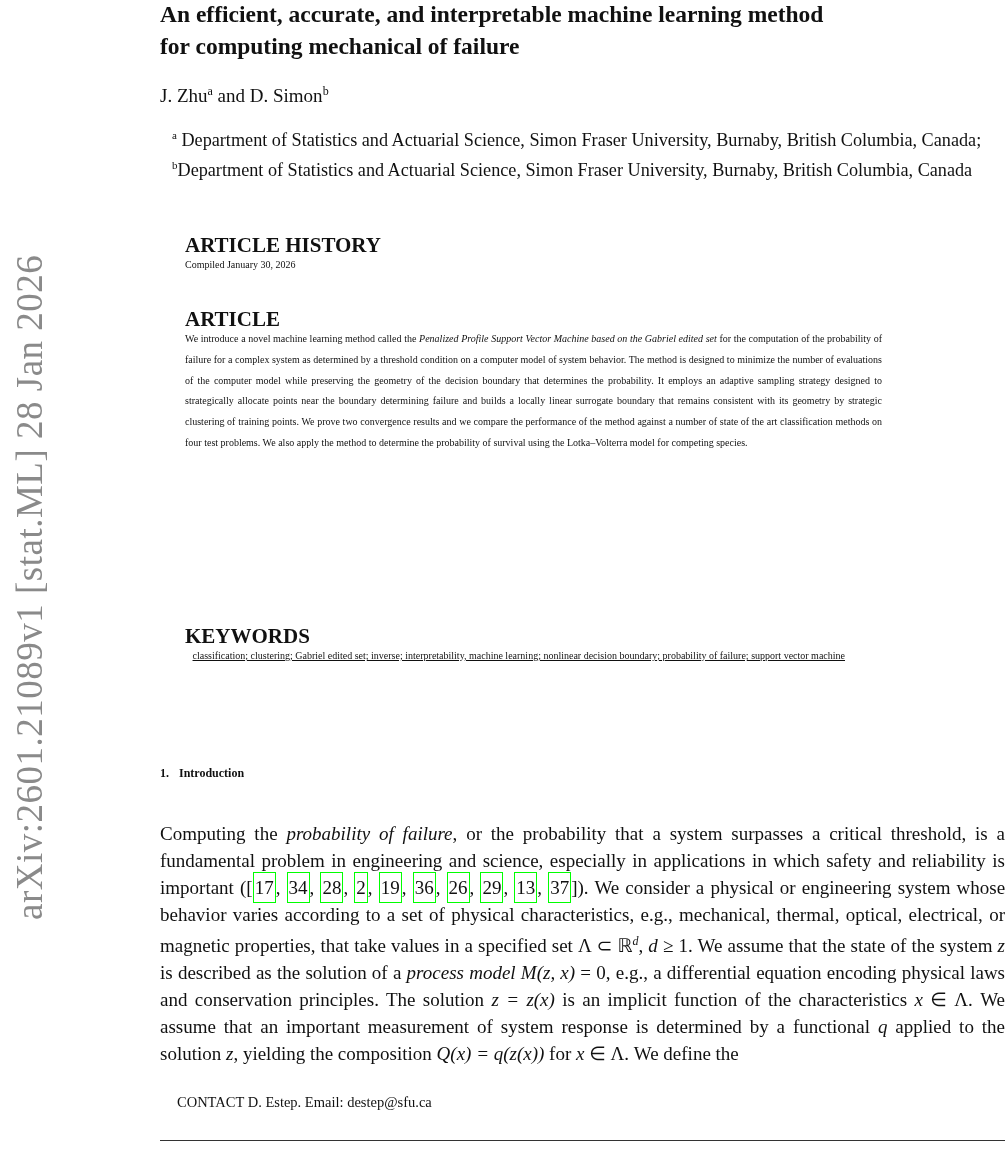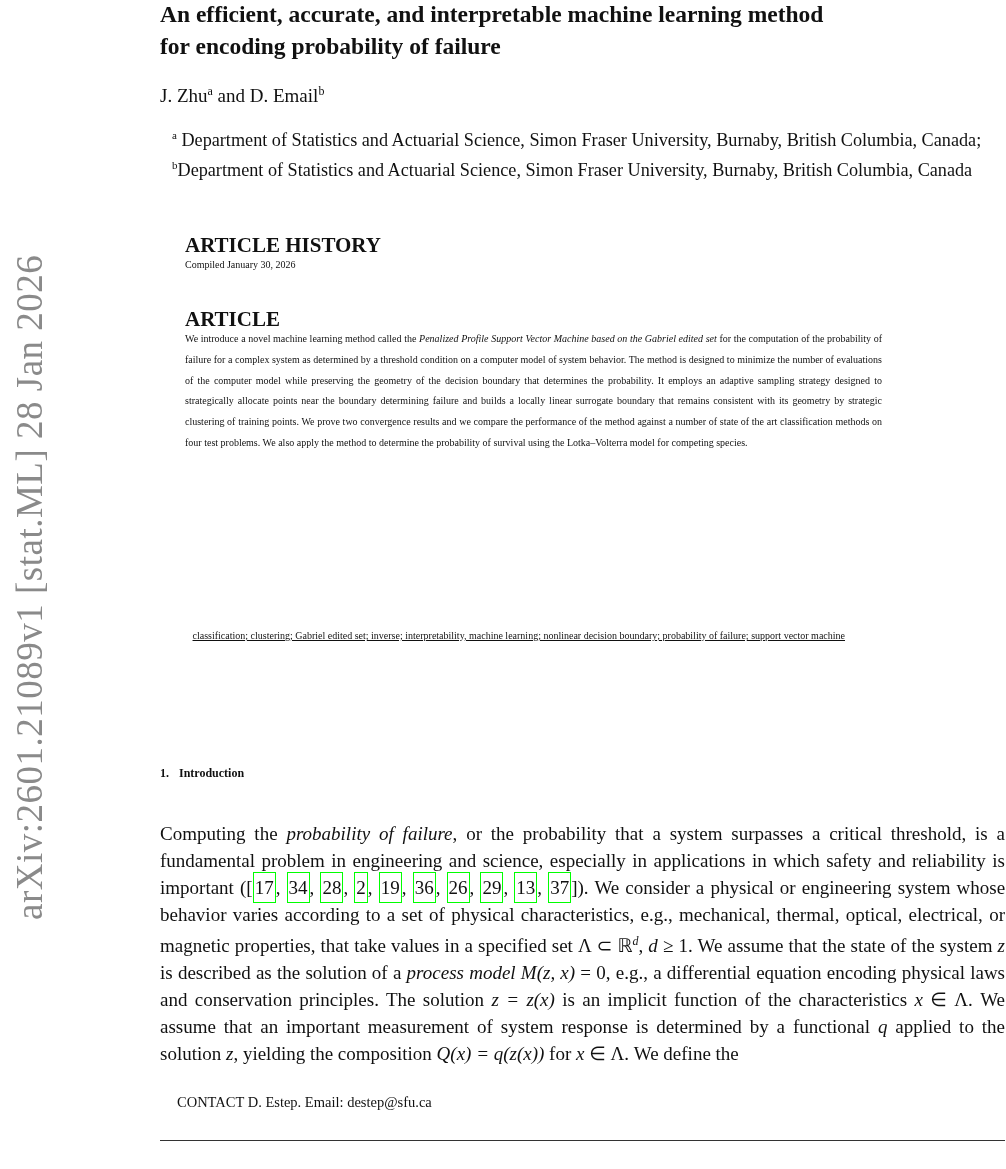--- a/index.html
+++ b/index.html
@@ -63,42 +63,43 @@
 </style>
 </head>
 <body>
 
 <div class="arxiv-stamp">arXiv:2601.21089v1  [stat.ML]  28 Jan 2026</div>
 
 <div class="page">
 
   <div class="title">
     <div>An efficient, accurate, and interpretable machine learning method</div>
-    <div>for encoding probability of failure</div>
+    <div>for computing mechanical of failure</div>
   </div>
 
   <div class="authors">
-    <span>J. Zhu</span><sup>a</sup><span> and </span><span>D. Email</span><sup>b</sup>
+    <span>J. Zhu</span><sup>a</sup><span> and </span><span>D. Simon</span><sup>b</sup>
   </div>
 
   <div class="affil">
     <sup>a</sup><span> Department of Statistics and Actuarial Science, Simon Fraser University, Burnaby, British Columbia, Canada; </span><sup>b</sup><span>Department of Statistics and Actuarial Science, Simon Fraser University, Burnaby, British Columbia, Canada</span>
   </div>
 
   <div class="block history">
     <h3>ARTICLE HISTORY</h3>
     <p>Compiled January 30, 2026</p>
   </div>
 
   <div class="block abstract">
     <h3>ARTICLE</h3>
     <p><span>We introduce a novel machine learning method called the </span><i>Penalized Profile Support Vector Machine based on the Gabriel edited set</i><span> for the computation of the probability of failure for a complex system as determined by a threshold condition on a computer model of system behavior. The method is designed to minimize the number of evaluations of the computer model while preserving the geometry of the decision boundary that determines the probability. It employs an adaptive sampling strategy designed to strategically allocate points near the boundary determining failure and builds a locally linear surrogate boundary that remains consistent with its geometry by strategic clustering of training points. We prove two convergence results and we compare the performance of the method against a number of state of the art classification methods on four test problems. We also apply the method to determine the probability of survival using the Lotka–Volterra model for competing species.</span></p>
   </div>
 
   <div class="block keywords">
+    <h3>KEYWORDS</h3>
     <p>classification; clustering; Gabriel edited set; inverse; interpretability, machine learning; nonlinear decision boundary; probability of failure; support vector machine</p>
   </div>
 
   <div class="section-title">
     <span class="num">1.</span><span>Introduction</span>
   </div>
 
   <div class="intro">
     <p><span>Computing the </span><i>probability of failure</i><span>, or the probability that a system surpasses a critical threshold, is a fundamental problem in engineering and science, especially in applications in which safety and reliability is important ([</span><a class="cite">17</a>, <a class="cite">34</a>, <a class="cite">28</a>, <a class="cite">2</a>, <a class="cite">19</a>, <a class="cite">36</a>, <a class="cite">26</a>, <a class="cite">29</a>, <a class="cite">13</a>, <a class="cite">37</a><span>]). We consider a physical or engineering system whose behavior varies according to a set of physical characteristics, e.g., mechanical, thermal, optical, electrical, or magnetic properties, that take values in a specified set Λ ⊂ ℝ</span><sup style="font-style:italic;font-size:12px">d</sup><span>, </span><i class="m">d</i><span> ≥ 1. We assume that the state of the system </span><i class="m">z</i><span> is described as the solution of a </span><i>process model</i> <i class="m">M(z, x)</i><span> = 0, e.g., a differential equation encoding physical laws and conservation principles. The solution </span><i class="m">z = z(x)</i><span> is an implicit function of the characteristics </span><i class="m">x</i><span> ∈ Λ. We assume that an important measurement of system response is determined by a functional </span><i class="m">q</i><span> applied to the solution </span><i class="m">z</i><span>, yielding the composition </span><i class="m">Q(x) = q(z(x))</i><span> for </span><i class="m">x</i><span> ∈ Λ. We define the</span></p>
   </div>

